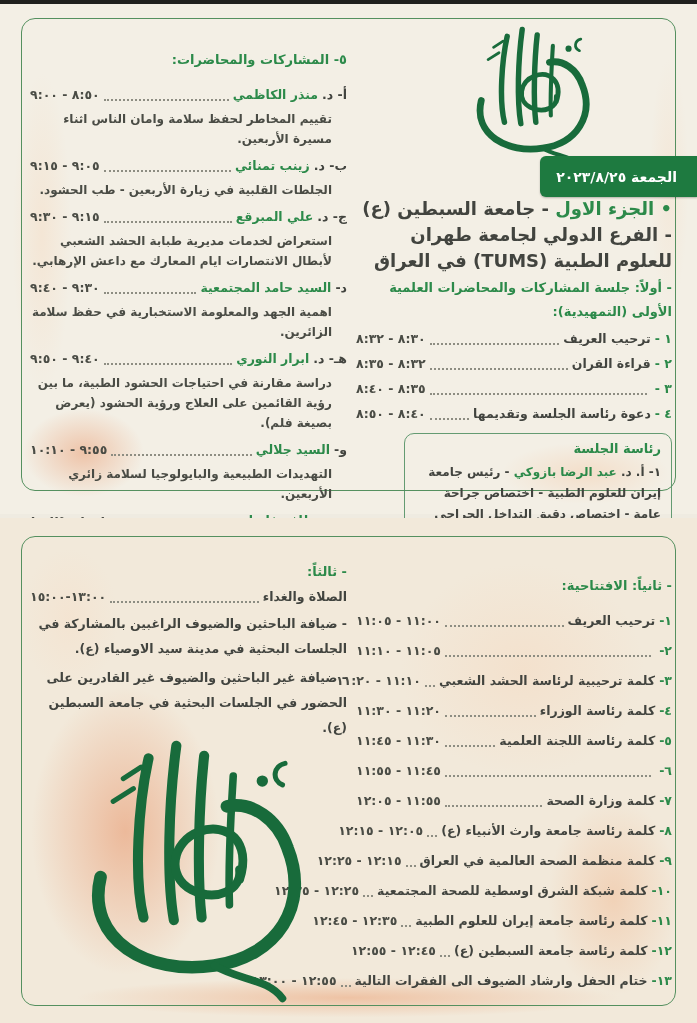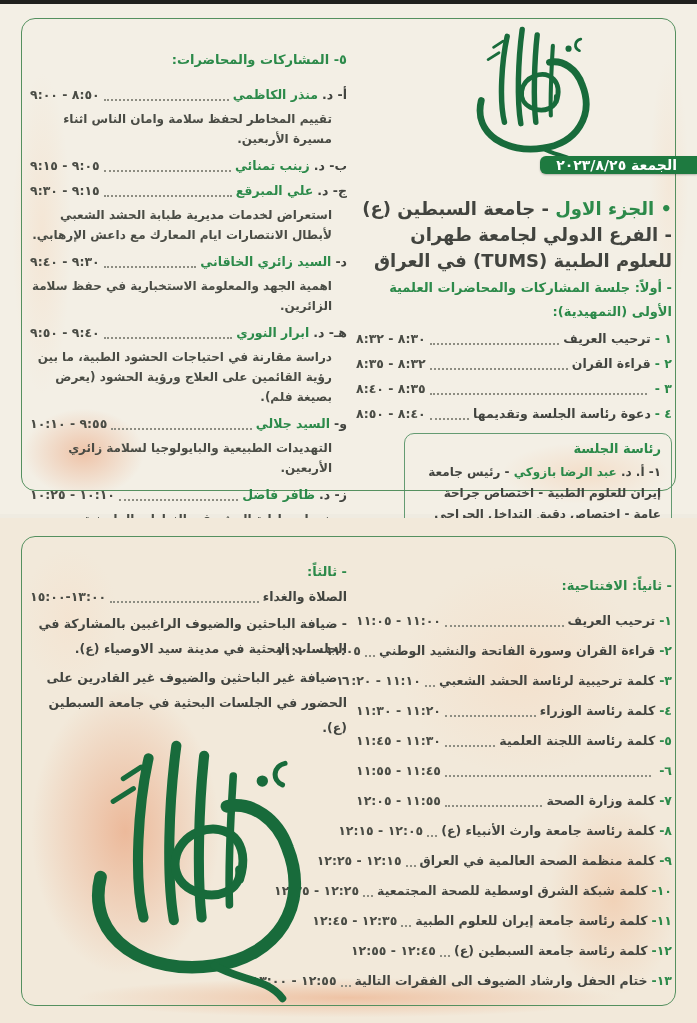--- a/index.html
+++ b/index.html
@@ -66,21 +66,21 @@
     margin-top:8px;border:1.3px solid rgba(74,140,94,.85);border-radius:10px;
     padding:4px 10px 8px 8px;
     margin-left:48px;
   }
   .chairbox .head{line-height:22px;}
   .chair-entry{font-size:12px;font-weight:bold;line-height:21px;color:#42443f;margin:2px 0 0 0;}
   .chair-entry .gname{color:#2c8a4a;}
 
   
   .datetab{
-    position:absolute;right:0;top:152px;height:18px;
+    position:absolute;right:0;top:152px;height:41px;
     background:#1e7a40;border-radius:6px 0 0 6px;
     display:flex;align-items:center;
     padding:0 20px 0 16px;
     box-shadow:0 1px 2px rgba(0,0,0,.25);
   }
   .datetab span{color:#ffffff;font-size:14px;font-weight:bold;white-space:nowrap;}
 
   
   .logo{position:absolute;}
   .logo-top{left:448px;top:16px;width:162px;height:150px;}
@@ -178,36 +178,37 @@
           <div class="desc">تقييم المخاطر لحفظ سلامة وامان الناس اثناء مسيرة الأربعين.</div>
         </div>
 
         <div>
           <div class="row">
             <span class="pfx">ب- د.</span>
             <span class="name">زينب تمنائي</span>
             <span class="leader"></span>
             <span class="time">٩:٠٥ - ٩:١٥</span>
           </div>
+          <div class="desc">الجلطات القلبية في زيارة الأربعين - طب الحشود.</div>
         </div>
 
         <div>
           <div class="row">
             <span class="pfx">ج- د.</span>
             <span class="name">علي المبرقع</span>
             <span class="leader"></span>
             <span class="time">٩:١٥ - ٩:٣٠</span>
           </div>
           <div class="desc">استعراض لخدمات مديرية طبابة الحشد الشعبي لأبطال الانتصارات ايام المعارك مع داعش الإرهابي.</div>
         </div>
 
         <div>
           <div class="row">
             <span class="pfx">د-</span>
-            <span class="name">السيد زائري الخاقاني</span>
+            <span class="name">السيد حامد المجتمعية</span>
             <span class="leader"></span>
             <span class="time">٩:٣٠ - ٩:٤٠</span>
           </div>
           <div class="desc">اهمية الجهد والمعلومة الاستخبارية في حفظ سلامة الزائرين.</div>
         </div>
 
         <div>
           <div class="row">
             <span class="pfx">هـ- د.</span>
             <span class="name">ابرار النوري</span>
@@ -249,21 +250,20 @@
 
         <div class="row">
           <span class="num">١-</span>
           <span class="lbl">ترحيب العريف</span>
           <span class="leader"></span>
           <span class="time">١١:٠٠ - ١١:٠٥</span>
         </div>
 
         <div class="row">
           <span class="num">٢-</span>
-          <span class="lbl">قراءة القران وسورة الفاتحة والنشيد الوطني</span>
           <span class="leader"></span>
           <span class="time">١١:٠٥ - ١١:١٠</span>
         </div>
 
         <div class="row">
           <span class="num">٣-</span>
           <span class="lbl">كلمة ترحيبية لرئاسة الحشد الشعبي</span>
           <span class="leader"></span>
           <span class="time">١١:١٠ - ١١:٢٠</span>
         </div>

